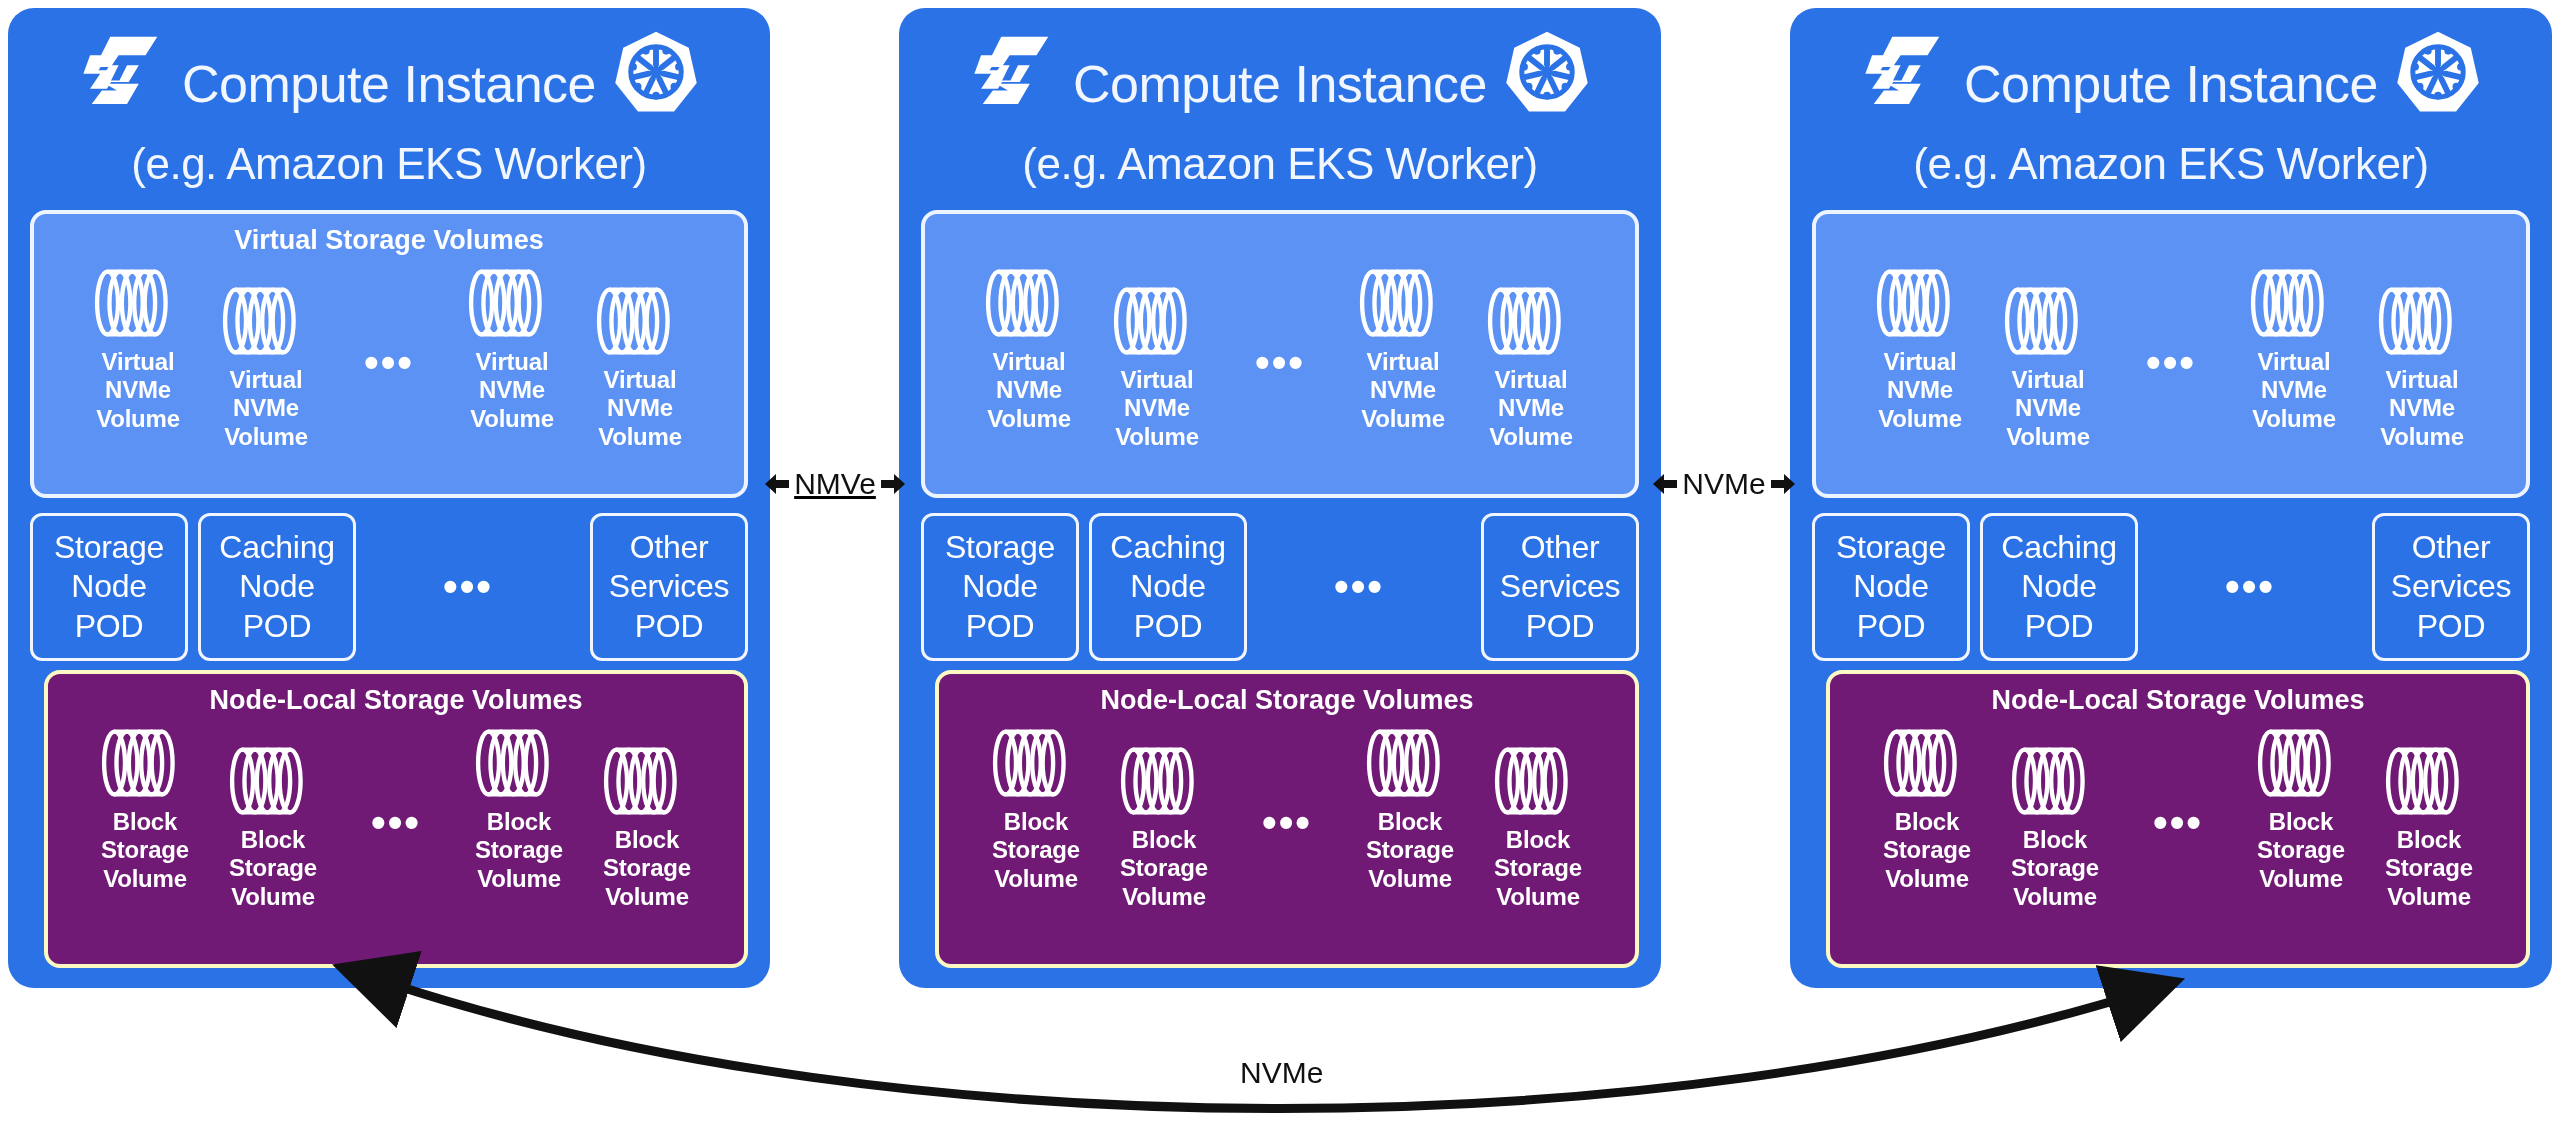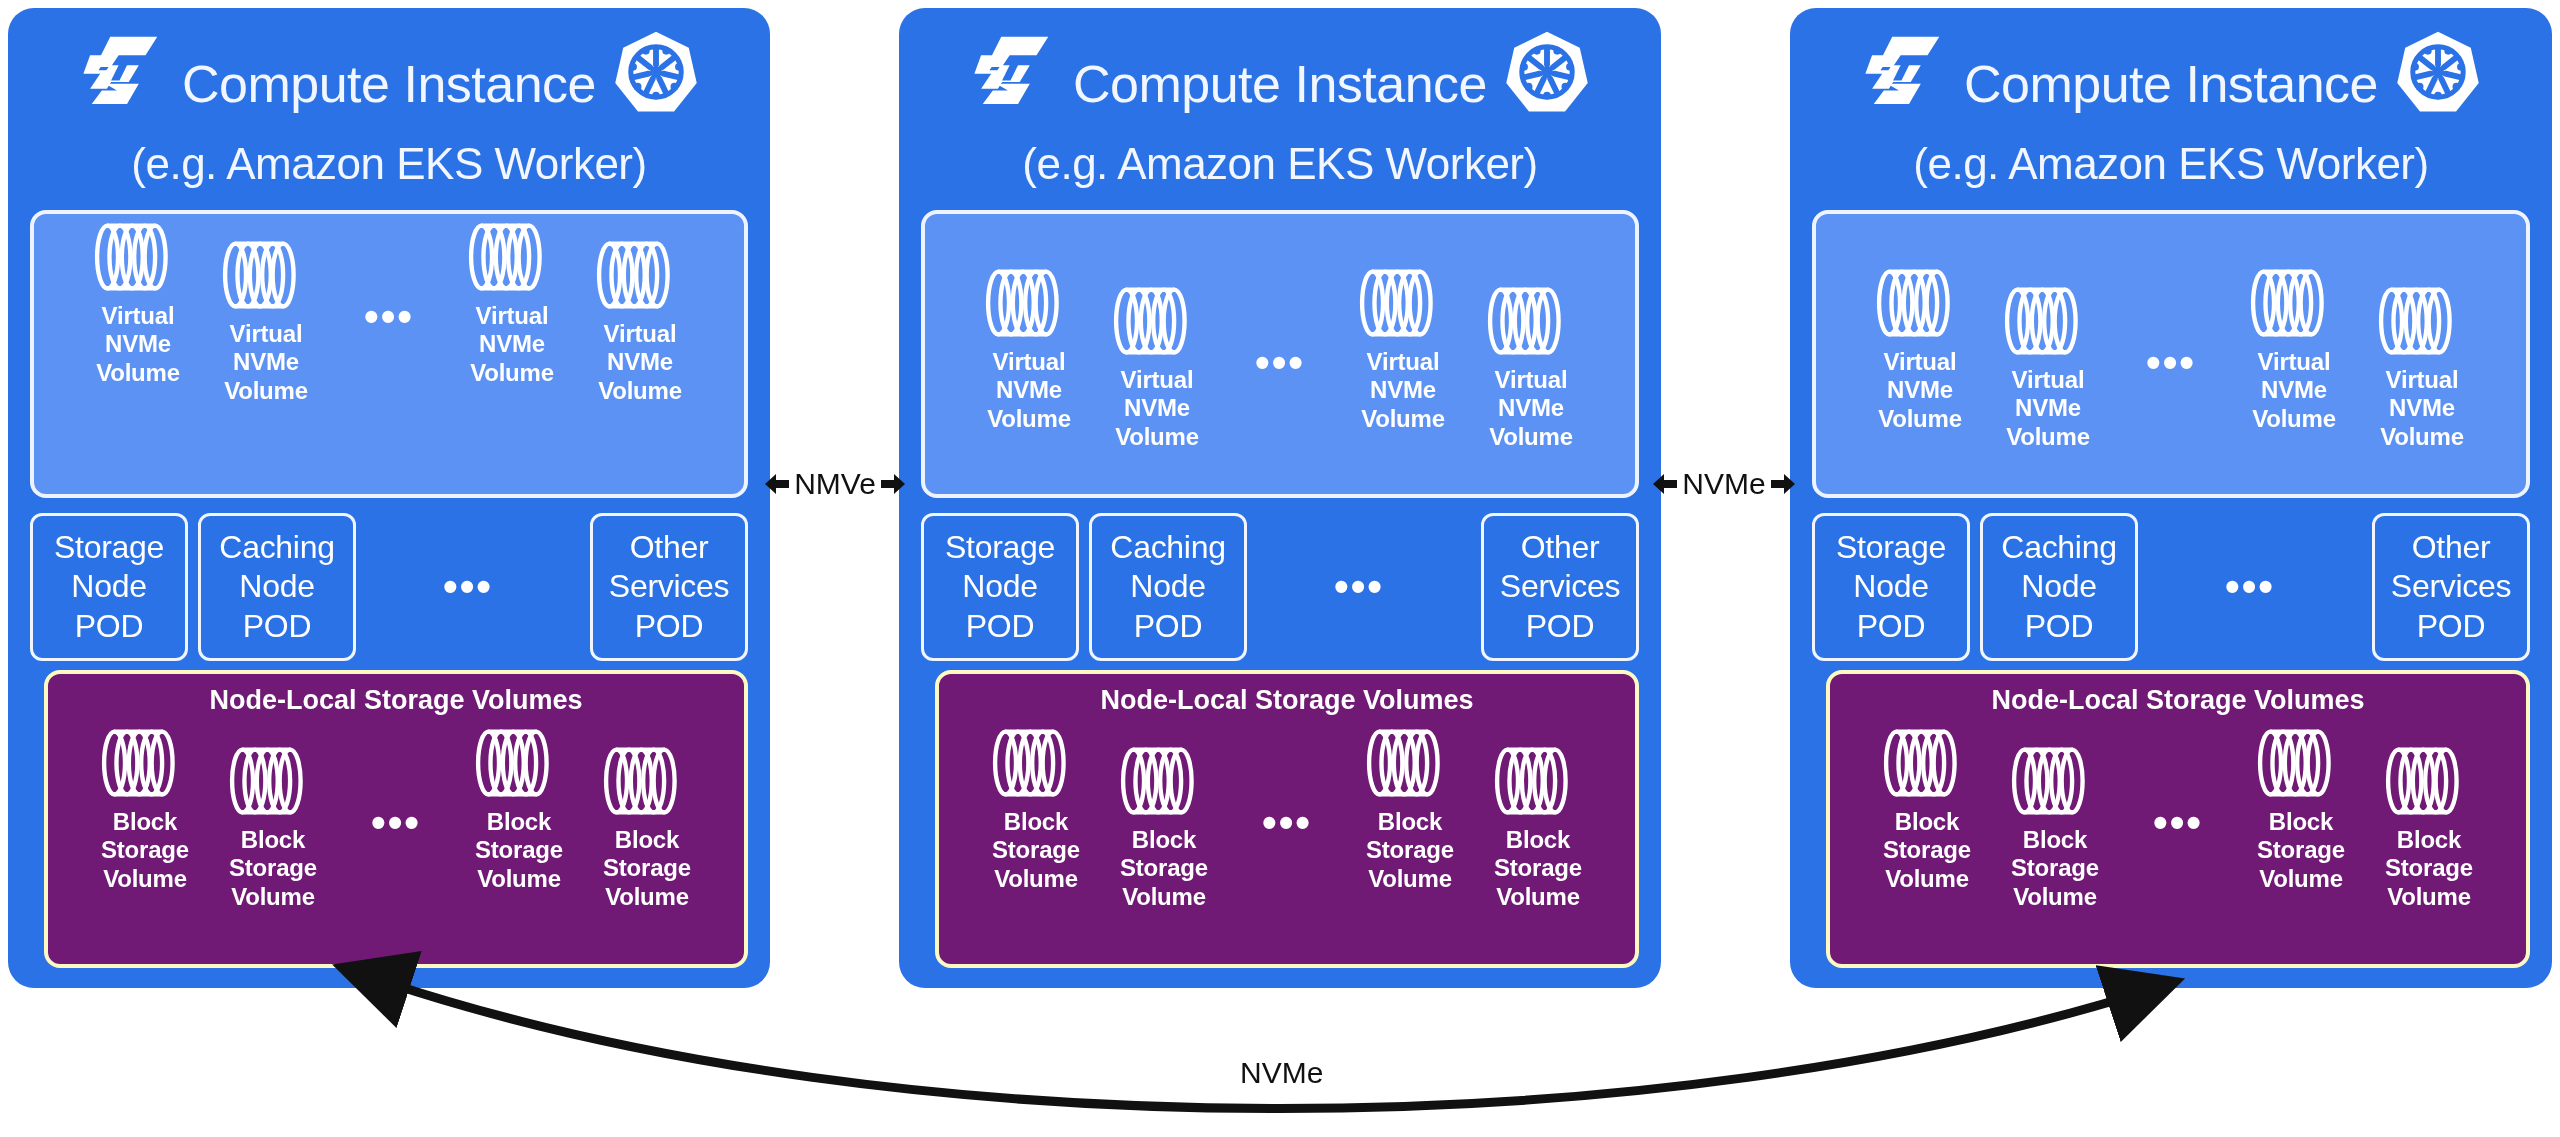--- a/index.html
+++ b/index.html
@@ -190,21 +190,21 @@
   .connector {
     position: absolute;
     top: 455px;
     width: 140px;
     height: 58px;
     display: flex;
     align-items: center;
     justify-content: center;
     gap: 4px;
   }
-  #connector-0 { left: 765px; }
+  #connector-0 { left: 765px; text-decoration: underline; }
   #connector-1 { left: 1654px; }
   .conn-label {
     color: #111111;
     font-size: 30px;
     font-weight: 400;
     line-height: 1;
     white-space: nowrap;
   }
   .conn-arrow { width: 26px; height: 28px; flex: 0 0 auto; }
 
@@ -258,20 +258,21 @@
             <line x1="41.225648790363586" y1="52.00268840560683" x2="23.67694637109076" y2="56.00806521682049" stroke="#2a72e5" stroke-width="7" stroke-linecap="round"></line>
             <circle cx="22.702018458908935" cy="43.76941384922321" r="4.6" fill="#2a72e5"></circle>
             <line x1="42.96351665778773" y1="44.3885917832714" x2="28.890549973363193" y2="33.1657753498142" stroke="#2a72e5" stroke-width="7" stroke-linecap="round"></line>
             <circle cx="37.85125530470837" cy="24.772871698732267" r="4.6" fill="#2a72e5"></circle>
             <circle cx="50" cy="50" r="7" fill="#2a72e5"></circle>
           </svg>
         </div>
         <div class="title-sub">(e.g. Amazon EKS Worker)</div>
       </div>
       <div class="vsv-panel">
+        <div class="panel-title">Virtual Storage Volumes</div>
         <div class="volume-row">
           <div class="volume-cell">
             <svg class="disk-icon" viewBox="0 0 92 82">
               <ellipse cx="14" cy="41" rx="11" ry="33" fill="none" stroke="#ffffff" stroke-width="4.6"></ellipse>
               <ellipse cx="27" cy="41" rx="11" ry="33" fill="none" stroke="#ffffff" stroke-width="4.6"></ellipse>
               <ellipse cx="40" cy="41" rx="11" ry="33" fill="none" stroke="#ffffff" stroke-width="4.6"></ellipse>
               <ellipse cx="53" cy="41" rx="11" ry="33" fill="none" stroke="#ffffff" stroke-width="4.6"></ellipse>
               <path d="M14 8 L64 8" fill="none" stroke="#ffffff" stroke-width="4.6" stroke-linecap="round"></path>
               <path d="M14 74 L64 74" fill="none" stroke="#ffffff" stroke-width="4.6" stroke-linecap="round"></path>
               <ellipse cx="64" cy="41" rx="11" ry="33" fill="none" stroke="#ffffff" stroke-width="4.6"></ellipse>

